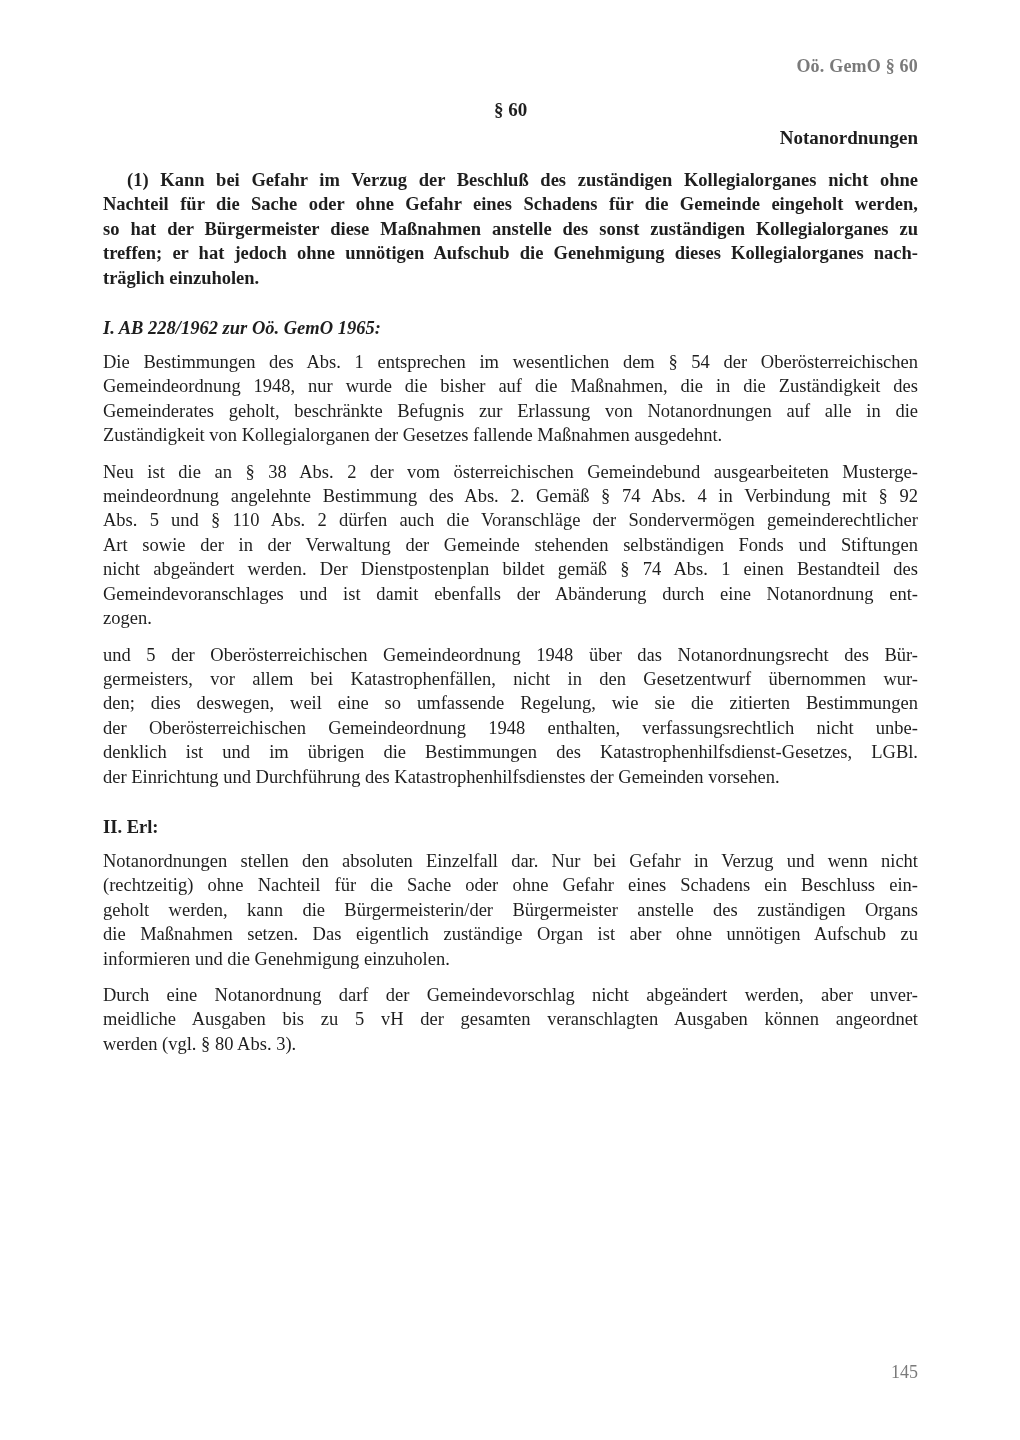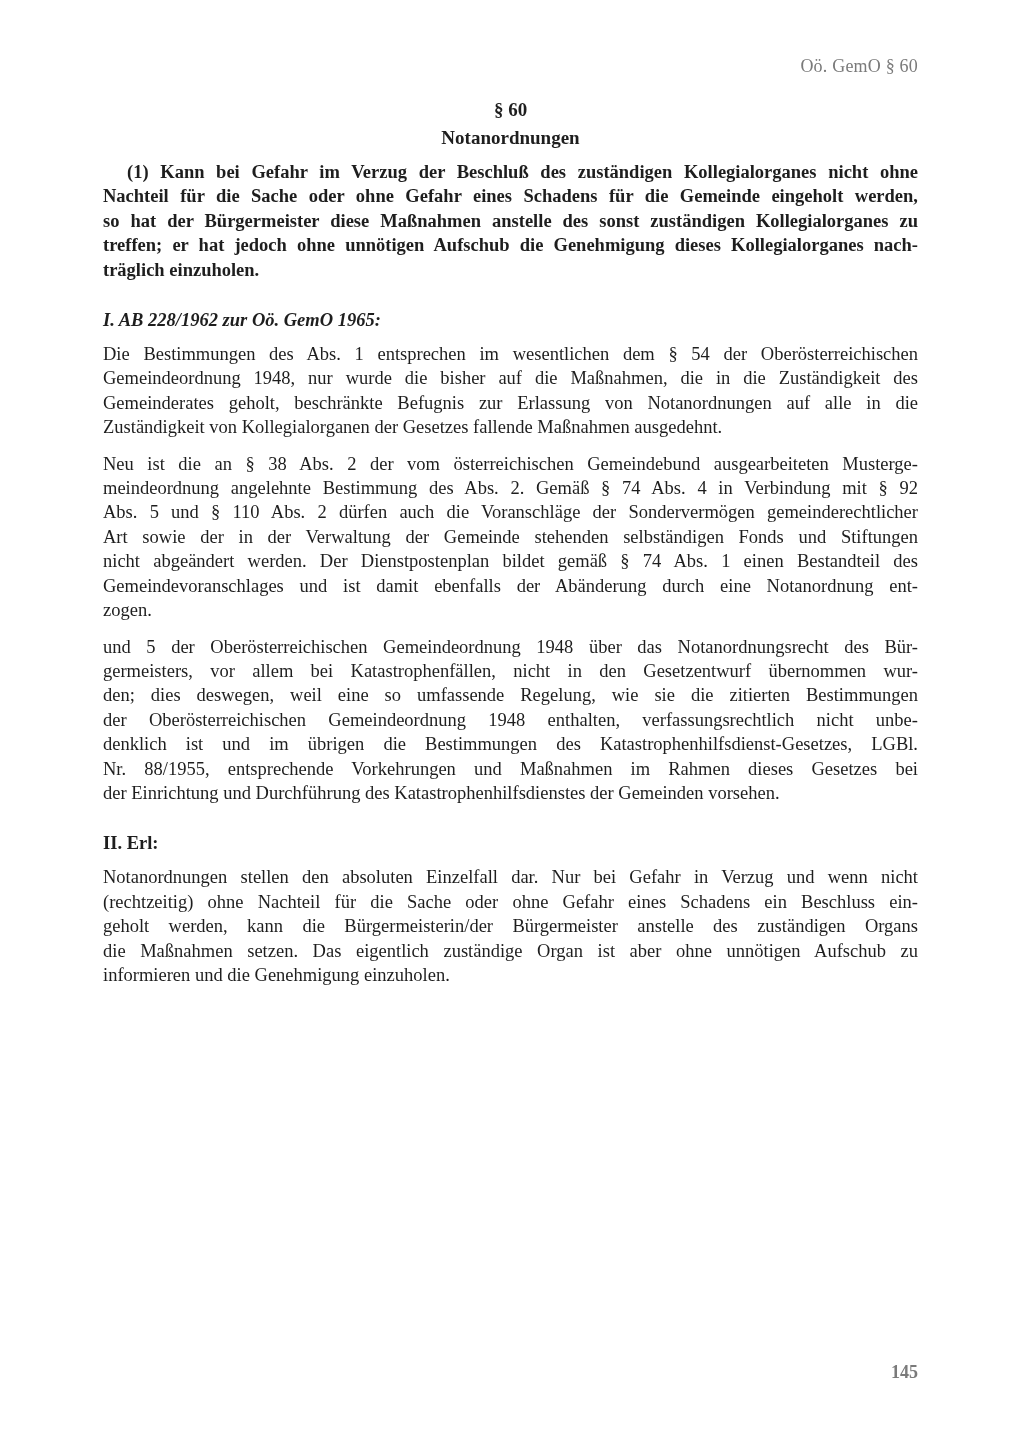--- a/index.html
+++ b/index.html
@@ -3,39 +3,39 @@
   <meta charset="utf-8">
   <style>
     html, body { margin: 0; padding: 0; background: #ffffff; }
     body {
       width: 1020px; height: 1440px; position: relative; overflow: hidden;
       font-family: "DejaVu Serif", "Liberation Serif", serif;
       color: #1e1e1e;
     }
     .running-head {
       position: absolute; top: 56px; right: 102px;
-      font-size: 18px; color: #7a7a7a; font-weight: normal; letter-spacing: 0.2px;
+      font-size: 18px; color: #7a7a7a; font-weight: bold; letter-spacing: 0.2px;
       font-family: "Liberation Serif", serif;
     }
     .page-number {
       position: absolute; top: 1362px; right: 102px;
-      font-size: 18px; color: #7a7a7a; font-weight: bold;
+      font-size: 18px; color: #7a7a7a; font-weight: normal;
       font-family: "Liberation Serif", serif;
     }
     .content {
       position: absolute; left: 103px; top: 96px; width: 815px;
       font-family: "Liberation Serif", serif;
       font-size: 18.5px; line-height: 24.4px;
     }
     .section-no, .section-title {
       text-align: center; font-weight: bold; font-size: 19px;
       line-height: 28px;
     }
     .section-no { margin-bottom: 0; }
-    .section-title { margin-bottom: 8px; }
+    .section-title { margin-bottom: 16px; text-align: right; }
     .para { margin: 0 0 12px 0; }
     .line {
       display: block; white-space: nowrap;
       text-align: justify; text-align-last: justify;
     }
     .line.last { text-align-last: left; }
     .indent-first { padding-left: 24px; }
     .statute { font-weight: bold; }
     .heading-italic {
       font-style: italic; font-weight: bold; margin: 26px 0 10px 0;
@@ -81,29 +81,33 @@
     <span class="line">Gemeindevoranschlages und ist damit ebenfalls der Abänderung durch eine Notanordnung ent-</span>
     <span class="line last">zogen.</span>
   </div>
 
   <div class="para">
     <span class="line">und 5 der Oberösterreichischen Gemeindeordnung 1948 über das Notanordnungsrecht des Bür-</span>
     <span class="line">germeisters, vor allem bei Katastrophenfällen, nicht in den Gesetzentwurf übernommen wur-</span>
     <span class="line">den; dies deswegen, weil eine so umfassende Regelung, wie sie die zitierten Bestimmungen</span>
     <span class="line">der Oberösterreichischen Gemeindeordnung 1948 enthalten, verfassungsrechtlich nicht unbe-</span>
     <span class="line">denklich ist und im übrigen die Bestimmungen des Katastrophenhilfsdienst-Gesetzes, LGBl.</span>
-    <span class="line">Nr. 88/1955, entsprechende Vorkehrungen und Maßnahmen im Rahmen dieses Gesetzes bei</span>
     <span class="line last">der Einrichtung und Durchführung des Katastrophenhilfsdienstes der Gemeinden vorsehen.</span>
   </div>
 
   <div class="heading-plain">II. Erl:</div>
 
   <div class="para">
     <span class="line">Notanordnungen stellen den absoluten Einzelfall dar. Nur bei Gefahr in Verzug und wenn nicht</span>
     <span class="line">(rechtzeitig) ohne Nachteil für die Sache oder ohne Gefahr eines Schadens ein Beschluss ein-</span>
     <span class="line">geholt werden, kann die Bürgermeisterin/der Bürgermeister anstelle des zuständigen Organs</span>
     <span class="line">die Maßnahmen setzen. Das eigentlich zuständige Organ ist aber ohne unnötigen Aufschub zu</span>
     <span class="line last">informieren und die Genehmigung einzuholen.</span>
   </div>
 
+  <div class="para">
+    <span class="line">Durch eine Notanordnung darf der Gemeindevorschlag nicht abgeändert werden, aber unver-</span>
+    <span class="line">meidliche Ausgaben bis zu 5 vH der gesamten veranschlagten Ausgaben können angeordnet</span>
+    <span class="line last">werden (vgl. § 80 Abs. 3).</span>
+  </div>
 </div>
 
 <div class="page-number">145</div>
 
 </body></html>

